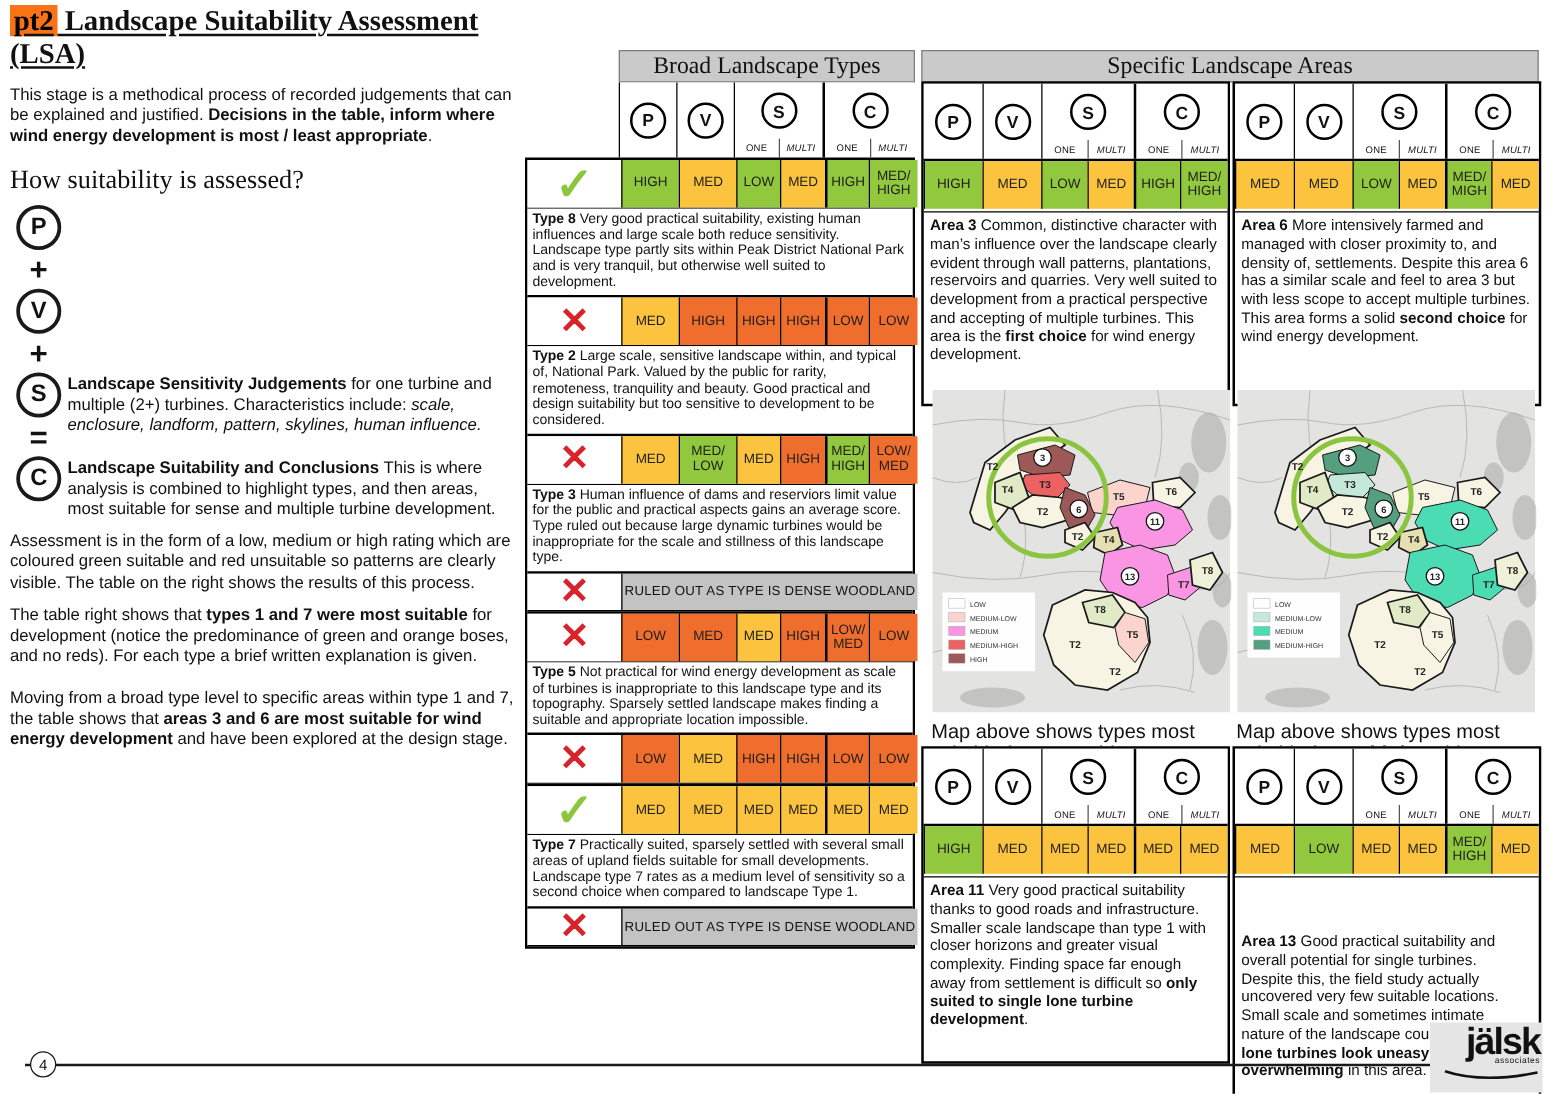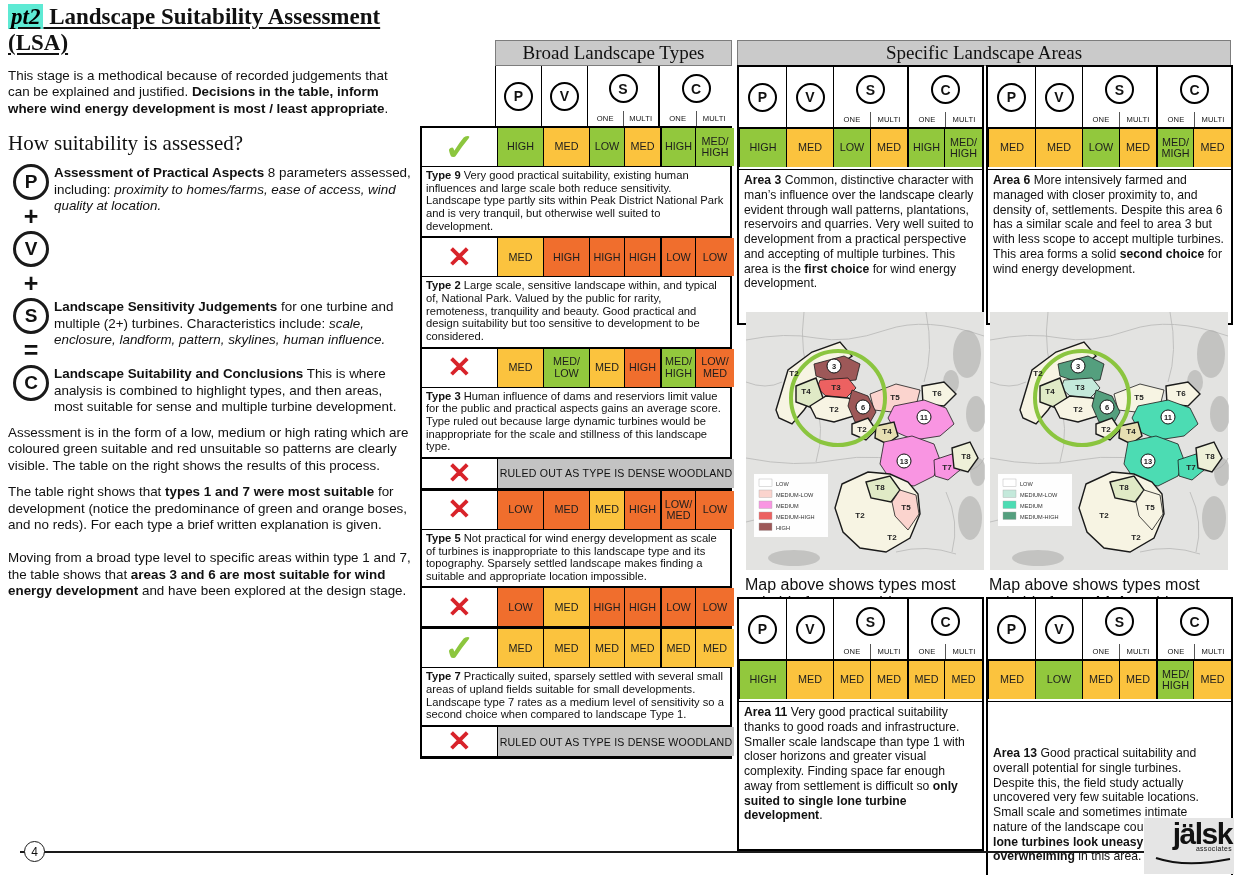--- a/index.html
+++ b/index.html
@@ -33,21 +33,21 @@
   .pv-group{display:flex;flex-direction:column;border-left:1.5px solid #000;grid-column:span 2;}
   .pv-group.cgroup{border-left:2.5px solid #000;}
   .noicon .pv-cell:first-child{border-left:none;}
   .hcircle{
     width:25px;height:25px;border:2.4px solid #000;border-radius:50%;
     display:flex;align-items:center;justify-content:center;font-size:14px;font-weight:600;
   }
   .group-top{flex:1;display:flex;align-items:center;justify-content:center;}
   .sub-row{height:15px;display:flex;}
   .sub-row div{flex:1;display:flex;align-items:center;justify-content:center;font-size:7.6px;letter-spacing:.2px;}
-  .sub-row div+div{border-left:1px solid #555;}
+  .sub-row div+div{border-left:1px solid #555;font-style:italic;}
   .rrow{display:grid;border-top:2.5px solid #000;border-bottom:1.5px solid #000;}
   .rrow .verdict{display:flex;align-items:center;justify-content:center;background:#fff;}
   .rrow .verdict .check{color:var(--check);font-size:37px;font-weight:bold;line-height:1;}
   .rrow .verdict .cross{color:var(--cross);font-size:29px;font-weight:bold;line-height:1;}
   .rcell{
     display:flex;align-items:center;justify-content:center;text-align:center;
     font-size:10.8px;line-height:1.05;color:#1d1d1d;border-left:1.5px solid #000;
     height:38px;
   }
   .rcell.cfirst{border-left:2.5px solid #000;}
@@ -82,30 +82,29 @@
   }
   .logo{position:absolute;right:6px;top:818px;width:82px;background:#e5e5e5;padding:2px 2px 4px 6px;text-align:right;}
   .logo .logo-name{font-size:30px;font-weight:bold;letter-spacing:-1.5px;line-height:.9;}
   .logo .logo-sub{font-size:6.8px;letter-spacing:.4px;margin-top:-2px;}
   b{font-weight:bold;}
 </style>
 </head>
 <body>
 
 <div class="left-col">
-  <h1 class="title"><mark style="background: #5eead4; font-style: italic;">pt2</mark><span> Landscape Suitability Assessment (LSA)</span></h1>
-  <p class="body-txt"><span>This stage is a methodical because of recorded judgements that can be explained and justified. </span><b>Decisions in the table, inform where wind energy development is most / least appropriate</b><span>.</span></p>
+  <h1 class="title"><mark style="background: #f97316;">pt2</mark><span> Landscape Suitability Assessment (LSA)</span></h1>
+  <p class="body-txt"><span>This stage is a methodical process of recorded judgements that can be explained and justified. </span><b>Decisions in the table, inform where wind energy development is most / least appropriate</b><span>.</span></p>
   <h2 class="serif">How suitability is assessed?</h2>
   <div id="how-items">
       <div class="how-item">
         <div class="badge-col">
           <div class="big-circle">P</div>
           <div class="connector">+</div>
         </div>
-        <div class="how-text"><b>Assessment of Practical Aspects</b><span> 8 parameters assessed, including: </span><i>proximity to homes/farms, ease of access, wind quality at location.</i></div>
       </div>
       <div class="how-item">
         <div class="badge-col">
           <div class="big-circle">V</div>
           <div class="connector">+</div>
         </div>
       </div>
       <div class="how-item">
         <div class="badge-col">
           <div class="big-circle">S</div>
@@ -164,21 +163,21 @@
           <div class="verdict">
             <span class="check">✓</span>
           </div>
           <div class="rcell" style="background: rgb(146, 200, 61);">HIGH</div>
           <div class="rcell" style="background: rgb(251, 195, 62);">MED</div>
           <div class="rcell" style="background: rgb(146, 200, 61);">LOW</div>
           <div class="rcell" style="background: rgb(251, 195, 62);">MED</div>
           <div class="rcell cfirst" style="background: rgb(146, 200, 61);">HIGH</div>
           <div class="rcell" style="background: rgb(146, 200, 61);">MED/<br>HIGH</div>
         </div>
-        <div class="tblock-text"><b>Type 9</b><span> Very good practical suitability, existing human influences and large scale both reduce sensitivity. Landscape type partly sits within Peak District National Park and is very tranquil, but otherwise well suited to development.</span></div>
+        <div class="tblock-text"><b>Type 8</b><span> Very good practical suitability, existing human influences and large scale both reduce sensitivity. Landscape type partly sits within Peak District National Park and is very tranquil, but otherwise well suited to development.</span></div>
       </div>
       <div class="tblock">
         <div class="rrow" style="grid-template-columns: 75px 46px 46px 35px 36px 35px 39px;">
           <div class="verdict">
             <span class="cross">✕</span>
           </div>
           <div class="rcell" style="background: rgb(251, 195, 62);">MED</div>
           <div class="rcell" style="background: rgb(240, 110, 45);">HIGH</div>
           <div class="rcell" style="background: rgb(240, 110, 45);">HIGH</div>
           <div class="rcell" style="background: rgb(240, 110, 45);">HIGH</div>

